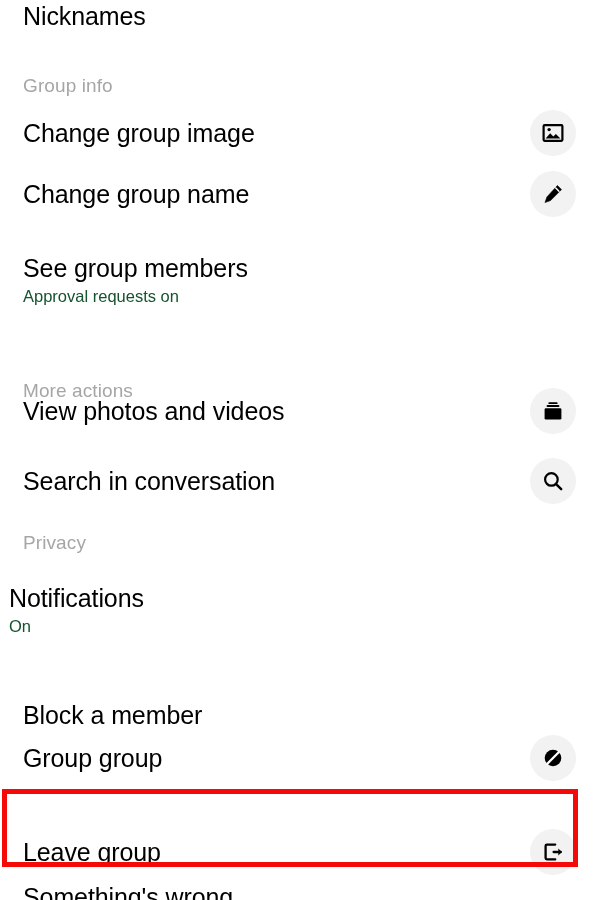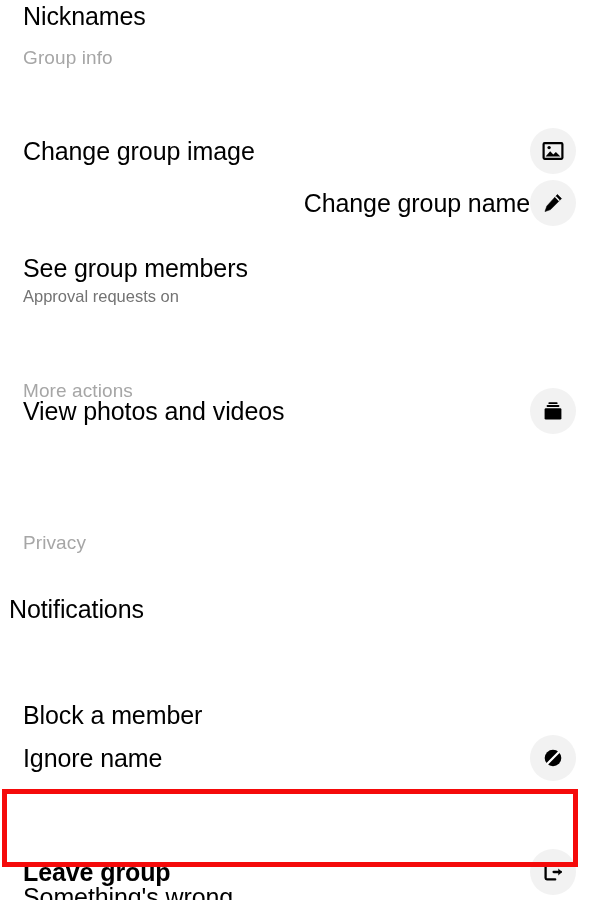--- a/index.html
+++ b/index.html
@@ -39,21 +39,21 @@
   .row-title {
     font-size: 25px;
     line-height: 30px;
     color: #000000;
     letter-spacing: -0.1px;
     white-space: nowrap;
   }
   .row-sub {
     font-size: 16.5px;
     line-height: 20px;
-    color: #737373;
+    color: #14532d;
     letter-spacing: 0px;
     margin-top: 3px;
     white-space: nowrap;
   }
 
   
   .section-header {
     position: absolute;
     left: 23px;
     font-size: 19px;
@@ -95,36 +95,36 @@
 <body>
 
 <div class="screen">
 
   <div class="row" style="top:-8px; height:48px;">
     <div class="row-text">
       <div class="row-title">Nicknames</div>
     </div>
   </div>
 
-  <div class="section-header" style="top:46px;text-align:right;">Group info</div>
-
-  <div class="row" style="top:127px; height:48px;">
+  <div class="section-header" style="top:74px;text-align:right;">Group info</div>
+
+  <div class="row" style="top:109px; height:48px;">
     <div class="row-text">
       <div class="row-title">Change group image</div>
     </div>
     <div class="icon-circle">
       <svg width="24" height="24" viewBox="0 0 24 24" aria-hidden="true">
         <path d="M3.6 4.2h16.8c.55 0 1 .45 1 1v13.6c0 .55-.45 1-1 1H3.6c-.55 0-1-.45-1-1V5.2c0-.55.45-1 1-1z" fill="none" stroke="#000" stroke-width="2.2" stroke-linejoin="round"></path>
         <path d="M4.6 17.6l4.6-5.3 3.1 3.3 2.6-2.6 4.5 4.6z" fill="#000"></path>
         <circle cx="8.1" cy="8.6" r="1.7" fill="#000"></circle>
       </svg>
     </div>
   </div>
 
-  <div class="row" style="top:179px; height:48px;text-align:right;">
+  <div class="row" style="top:170px; height:48px;">
     <div class="row-text">
       <div class="row-title">Change group name</div>
     </div>
     <div class="icon-circle">
       <svg width="24" height="24" viewBox="0 0 24 24" aria-hidden="true">
         <path d="M16.4 3.5l4.1 4.1-11 11L4 20.5l1.9-5.5z" fill="#000" stroke="#000" stroke-width="0.6" stroke-linejoin="round"></path>
         <path d="M14.3 5.6l4.1 4.1" stroke="#fff" stroke-width="1.4"></path>
       </svg>
     </div>
   </div>
@@ -144,48 +144,60 @@
     </div>
     <div class="icon-circle">
       <svg width="24" height="24" viewBox="0 0 24 24" aria-hidden="true">
         <rect x="7.4" y="3.2" width="9.2" height="1.9" rx="0.9" fill="#000"></rect>
         <rect x="5.6" y="6.0" width="12.8" height="2.0" rx="0.9" fill="#000"></rect>
         <rect x="3.6" y="9.2" width="16.8" height="11.4" rx="1.3" fill="#000"></rect>
       </svg>
     </div>
   </div>
 
+  <div class="row" style="top:457px; height:48px;">
+    <div class="row-text">
+      <div class="row-title">Search in conversation</div>
+    </div>
+    <div class="icon-circle">
+      <svg width="24" height="24" viewBox="0 0 24 24" aria-hidden="true">
+        <circle cx="10.4" cy="10.4" r="6.3" fill="none" stroke="#000" stroke-width="2.2"></circle>
+        <path d="M15.1 15.1l5.1 5.1" stroke="#000" stroke-width="2.4" stroke-linecap="round"></path>
+      </svg>
+    </div>
+  </div>
 
   <div class="section-header" style="top:531px;">Privacy</div>
 
   <div class="row" style="top:578px; height:62px;padding-left:9px;">
     <div class="row-text">
       <div class="row-title">Notifications</div>
+      <div class="row-sub">On</div>
     </div>
   </div>
 
   <div class="row" style="top:691px; height:48px;">
     <div class="row-text">
       <div class="row-title">Block a member</div>
     </div>
   </div>
 
   <div class="row" style="top:734px; height:48px;">
     <div class="row-text">
-      <div class="row-title">Ignore name</div>
+      <div class="row-title">Group group</div>
     </div>
     <div class="icon-circle">
       <svg width="24" height="24" viewBox="0 0 24 24" aria-hidden="true">
         <circle cx="12" cy="12" r="8.3" fill="#000"></circle>
         <path d="M6.3 17.7L17.7 6.3" stroke="#fff" stroke-width="2.3" stroke-linecap="round"></path>
       </svg>
     </div>
   </div>
 
-  <div class="row" style="top:848px; height:48px;font-weight:bold;">
+  <div class="row" style="top:828px; height:48px;">
     <div class="row-text">
       <div class="row-title">Leave group</div>
     </div>
     <div class="icon-circle">
       <svg width="24" height="24" viewBox="0 0 24 24" aria-hidden="true">
         <path d="M14.2 4.6H5.9c-.7 0-1.3.6-1.3 1.3v12.2c0 .7.6 1.3 1.3 1.3h8.3" fill="none" stroke="#000" stroke-width="2.3" stroke-linecap="round" stroke-linejoin="round"></path>
         <path d="M12.6 12h7.2" stroke="#000" stroke-width="2.3" stroke-linecap="round"></path>
         <path d="M17.3 8.6L20.8 12l-3.5 3.4z" fill="#000"></path>
       </svg>
     </div>

